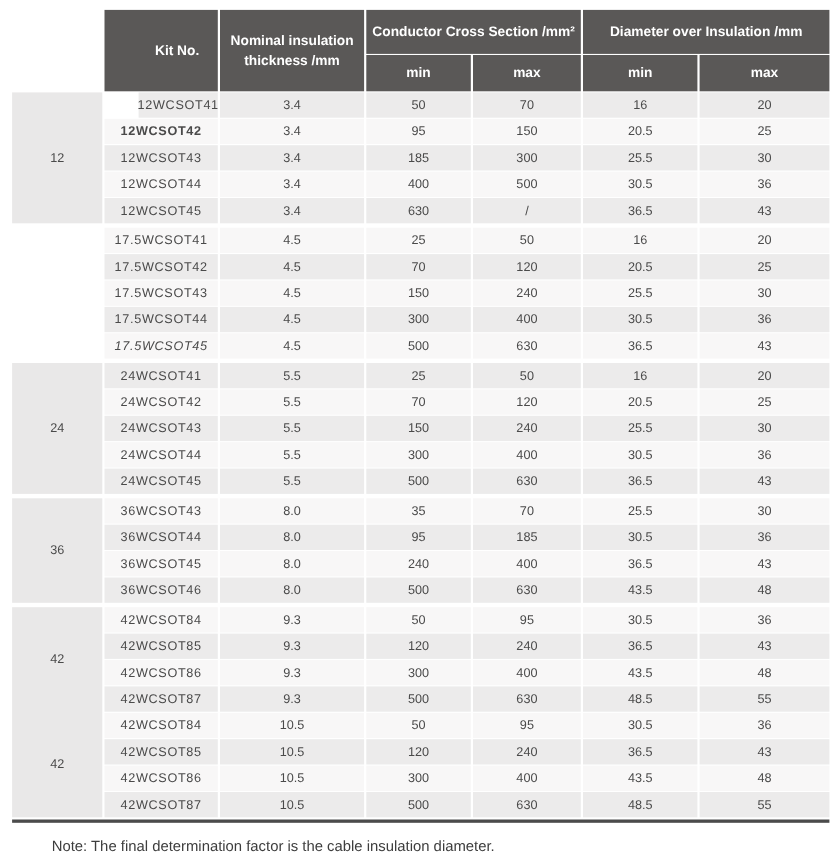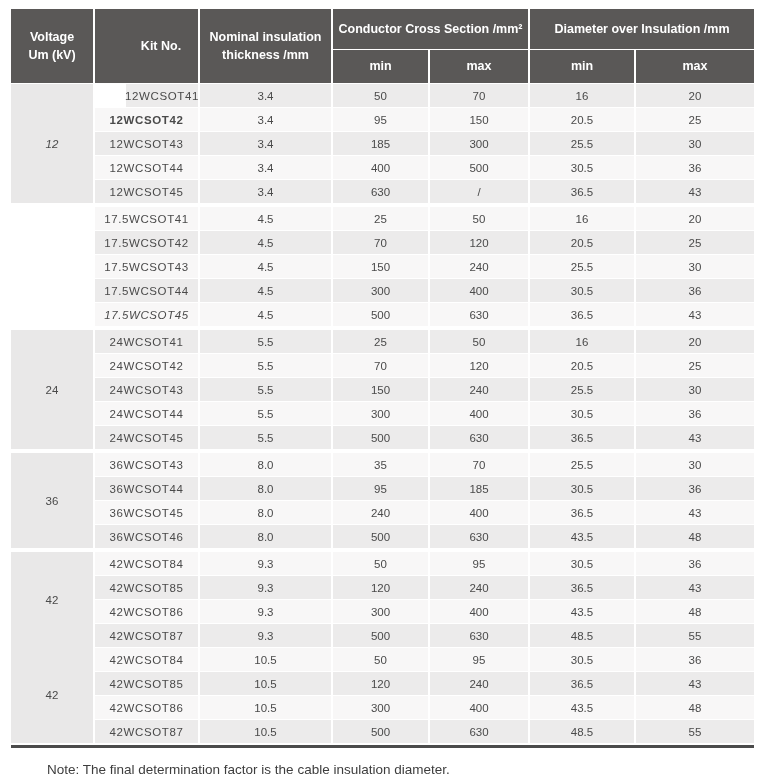--- a/index.html
+++ b/index.html
@@ -83,26 +83,20 @@
     color: #3D3D3D;
   }
 </style>
 </head>
 <body>
 
 <div class="wrap">
 
   <div class="spec-table" style="grid-template-rows: 40px 33px 23px 23px 23px 23px 23px 2px 23px 23px 23px 23px 23px 2px 23px 23px 23px 23px 23px 2px 23px 23px 23px 23px 2px 23px 23px 23px 23px 23px 23px 23px 23px;">
 
-    <div class="hcell h-voltage">
-      <div>
-        <div>Voltage</div>
-        <div>Um (kV)</div>
-      </div>
-    </div>
     <div class="hcell h-kit">Kit No.</div>
     <div class="hcell h-nominal">
       <div>
         <div>Nominal insulation</div>
         <div>thickness /mm</div>
       </div>
     </div>
     <div class="hcell h-ccs">Conductor Cross Section /mm²</div>
     <div class="hcell h-dia">Diameter over Insulation /mm</div>
     <div class="hcell h-ccs-min">min</div>
@@ -265,21 +259,21 @@
       <div class="cell even" style="grid-area: 32 / 4;">300</div>
       <div class="cell even" style="grid-area: 32 / 5;">400</div>
       <div class="cell even" style="grid-area: 32 / 6;">43.5</div>
       <div class="cell even" style="grid-area: 32 / 7;">48</div>
       <div class="cell odd kit" style="grid-area: 33 / 2;">42WCSOT87</div>
       <div class="cell odd" style="grid-area: 33 / 3;">10.5</div>
       <div class="cell odd" style="grid-area: 33 / 4;">500</div>
       <div class="cell odd" style="grid-area: 33 / 5;">630</div>
       <div class="cell odd" style="grid-area: 33 / 6;">48.5</div>
       <div class="cell odd" style="grid-area: 33 / 7;">55</div>
-      <div class="vcell" style="grid-row: 3 / 8; font-style: italic;">
+      <div class="vcell" style="grid-row: 3 / 8;">
         <div class="vlabel">12</div>
       </div>
       <div class="vcell" style="grid-row: 15 / 20;">
         <div class="vlabel">24</div>
       </div>
       <div class="vcell" style="grid-row: 21 / 25;">
         <div class="vlabel">36</div>
       </div>
       <div class="vcell" style="grid-row: 26 / 34;">
         <div class="vlabel">42</div>

